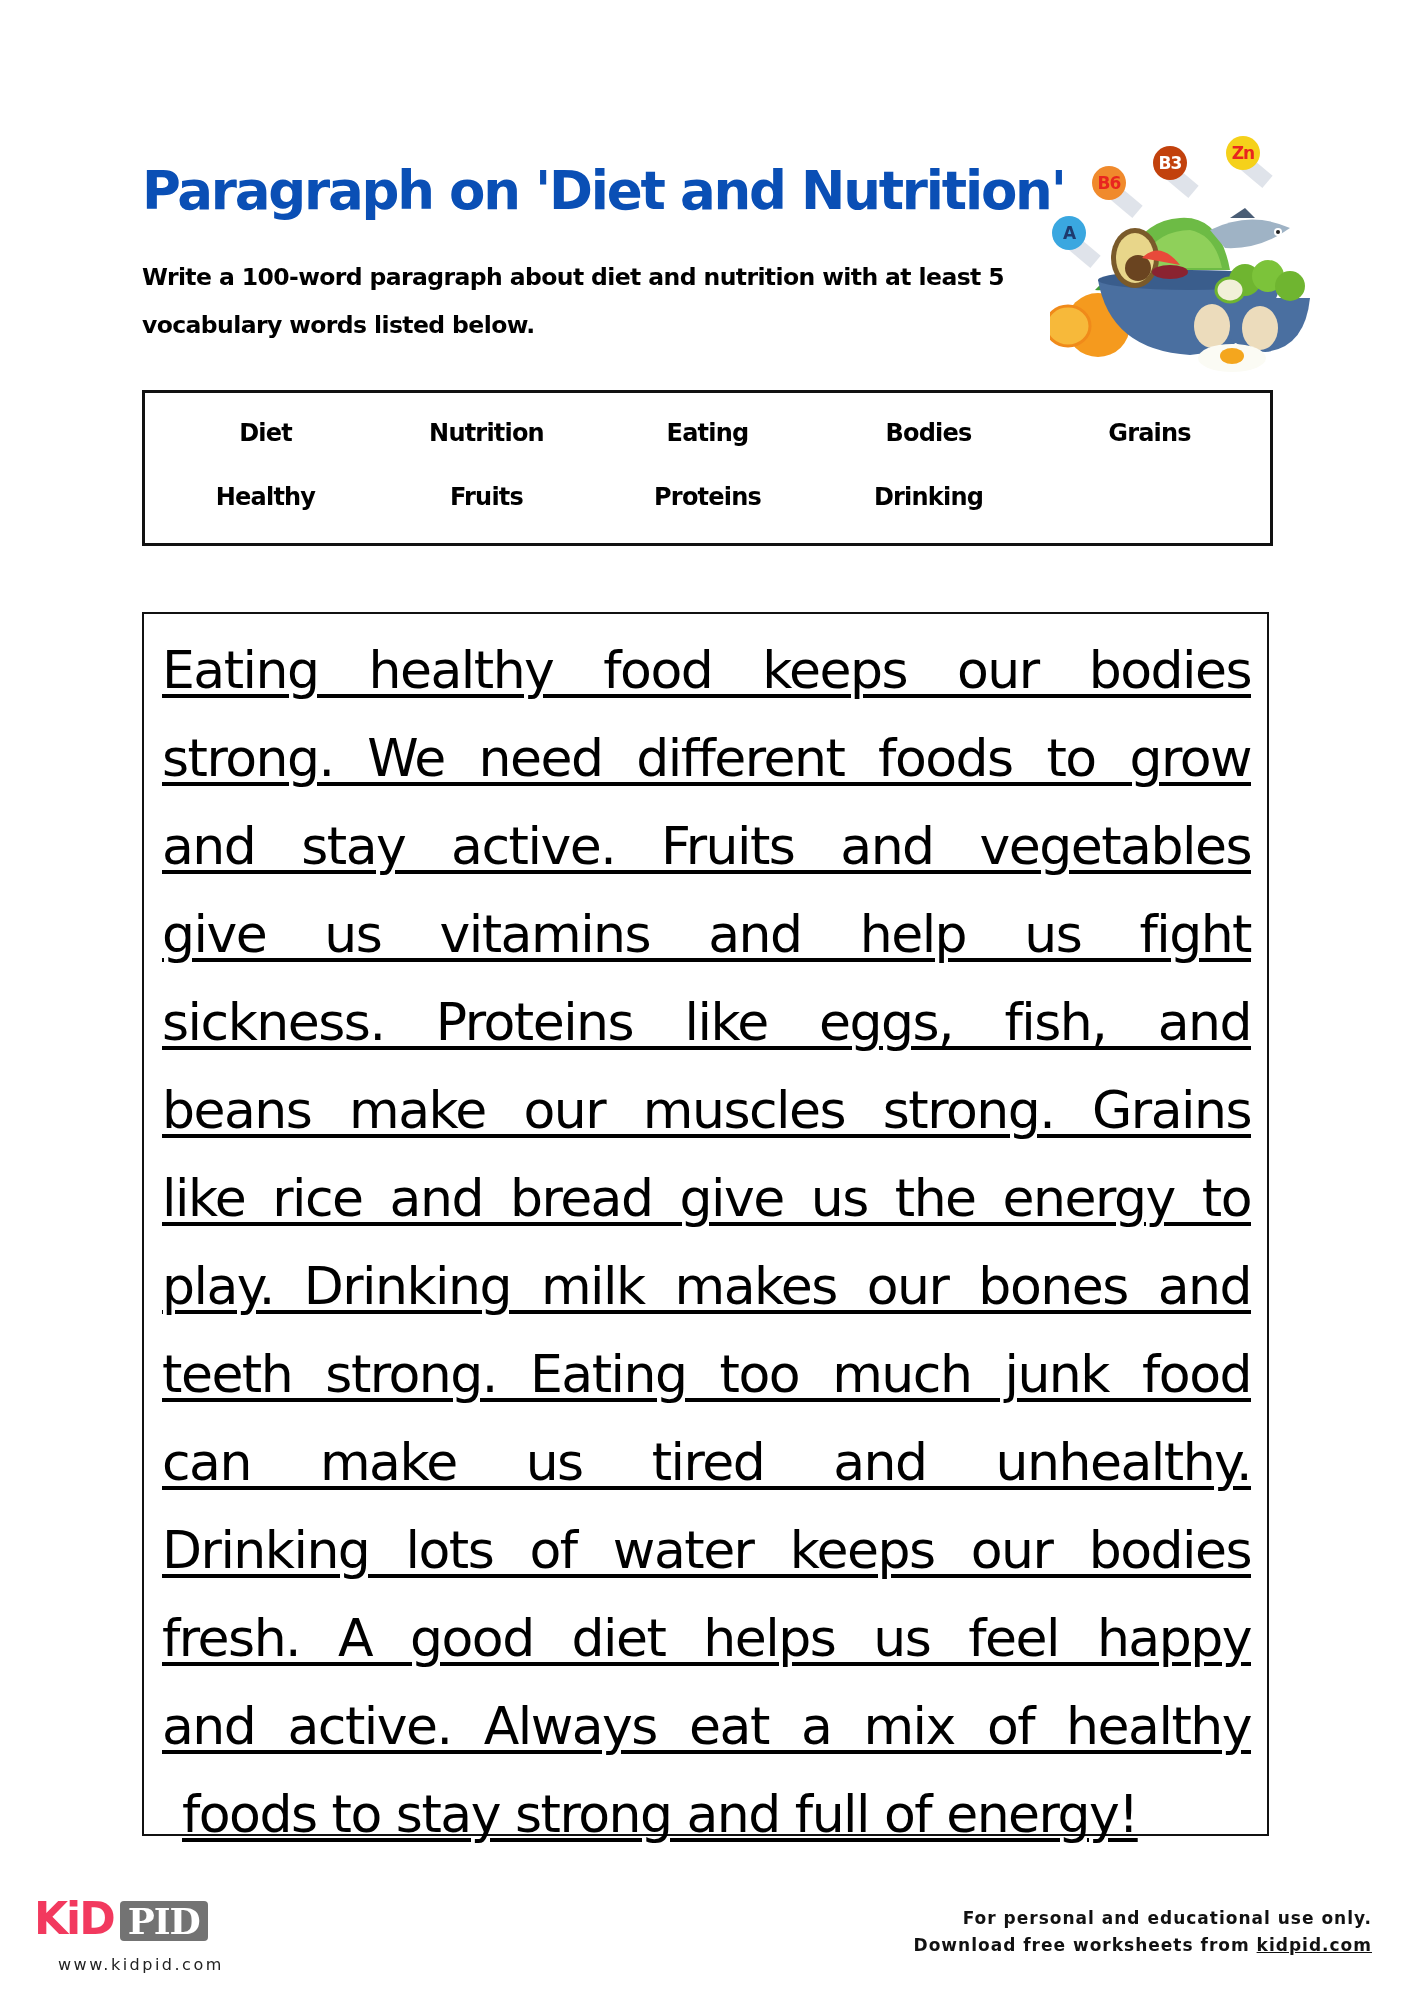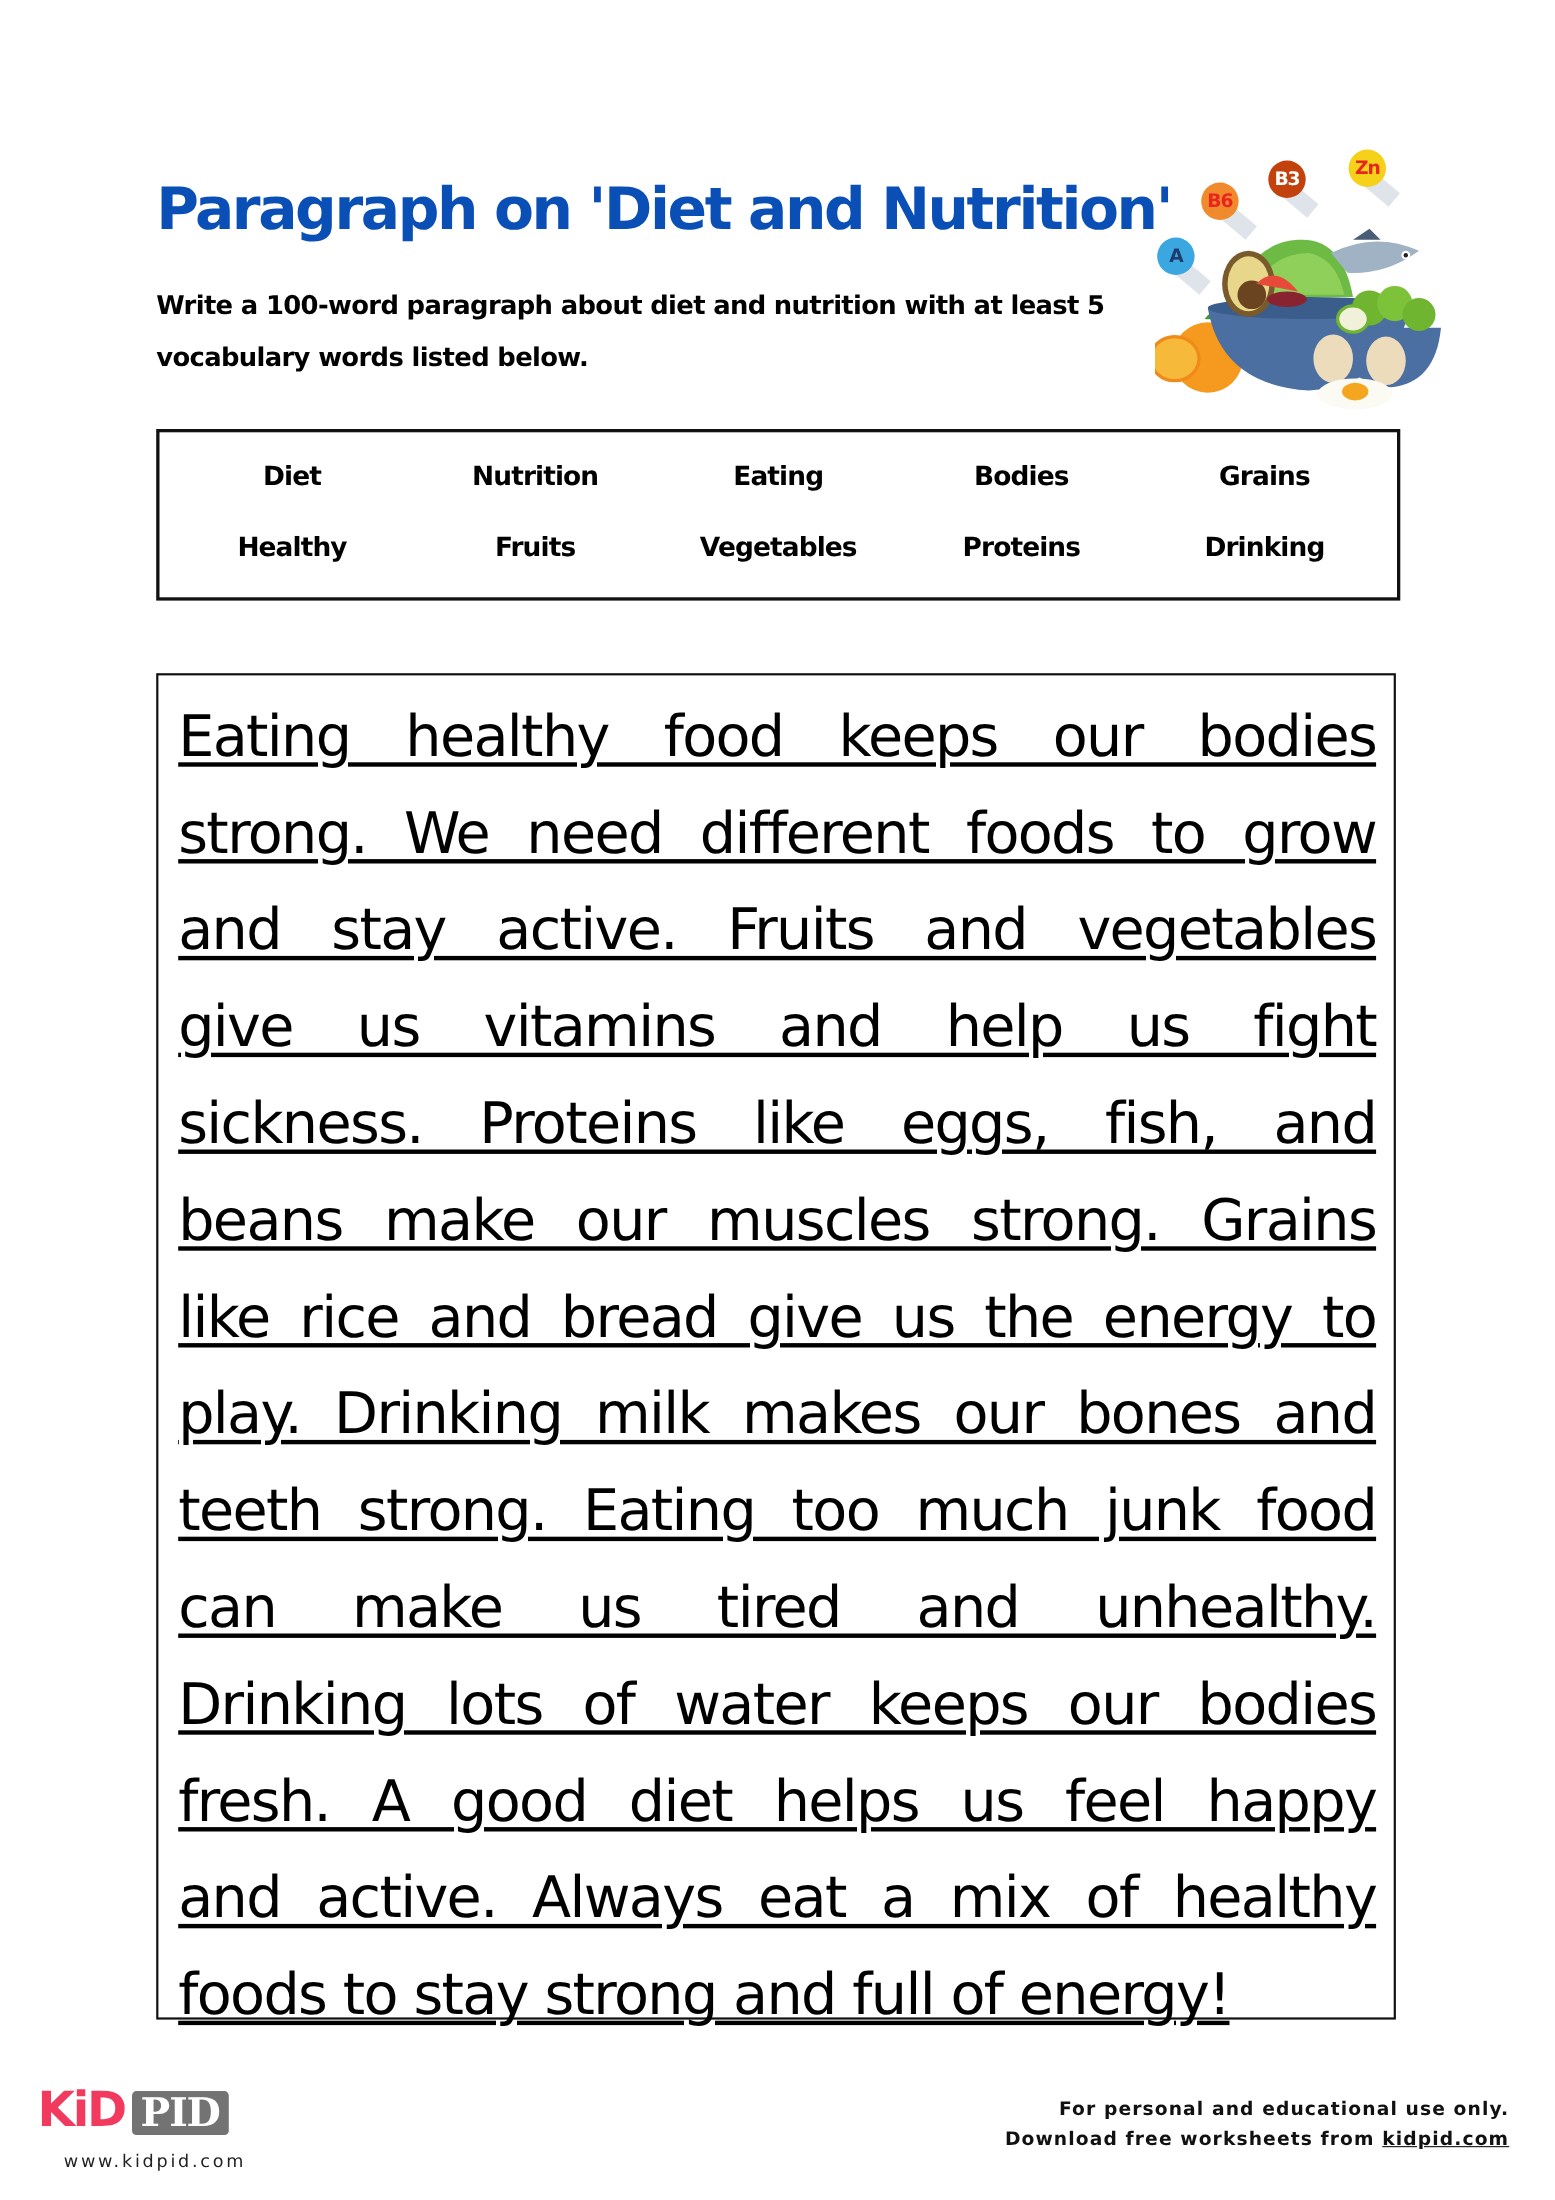--- a/index.html
+++ b/index.html
@@ -121,20 +121,21 @@
       color: #000;
     }
     .para-line span {
       display: block;
       white-space: normal;
       text-align: justify;
       text-align-last: justify;
     }
     .para-line.last span {
       text-align-last: left;
+      margin-left: 20px;
     }
     
     .logo {
       position: absolute;
       left: 34px;
       top: 1897px;
       height: 44px;
       display: flex;
       align-items: flex-end;
     }
@@ -241,21 +242,20 @@
 
 <div class="vocab-box">
   <div class="vocab-grid">
     <div class="vocab-word">Diet</div>
     <div class="vocab-word">Nutrition</div>
     <div class="vocab-word">Eating</div>
     <div class="vocab-word">Bodies</div>
     <div class="vocab-word">Grains</div>
     <div class="vocab-word">Healthy</div>
     <div class="vocab-word">Fruits</div>
-    <div class="vocab-word">Vegetables</div>
     <div class="vocab-word">Proteins</div>
     <div class="vocab-word">Drinking</div>
   </div>
 </div>
 
 <div class="para-box">
   <div class="para-lines">
     <div class="para-line">
         <span>Eating healthy food keeps our bodies</span>
       </div>

